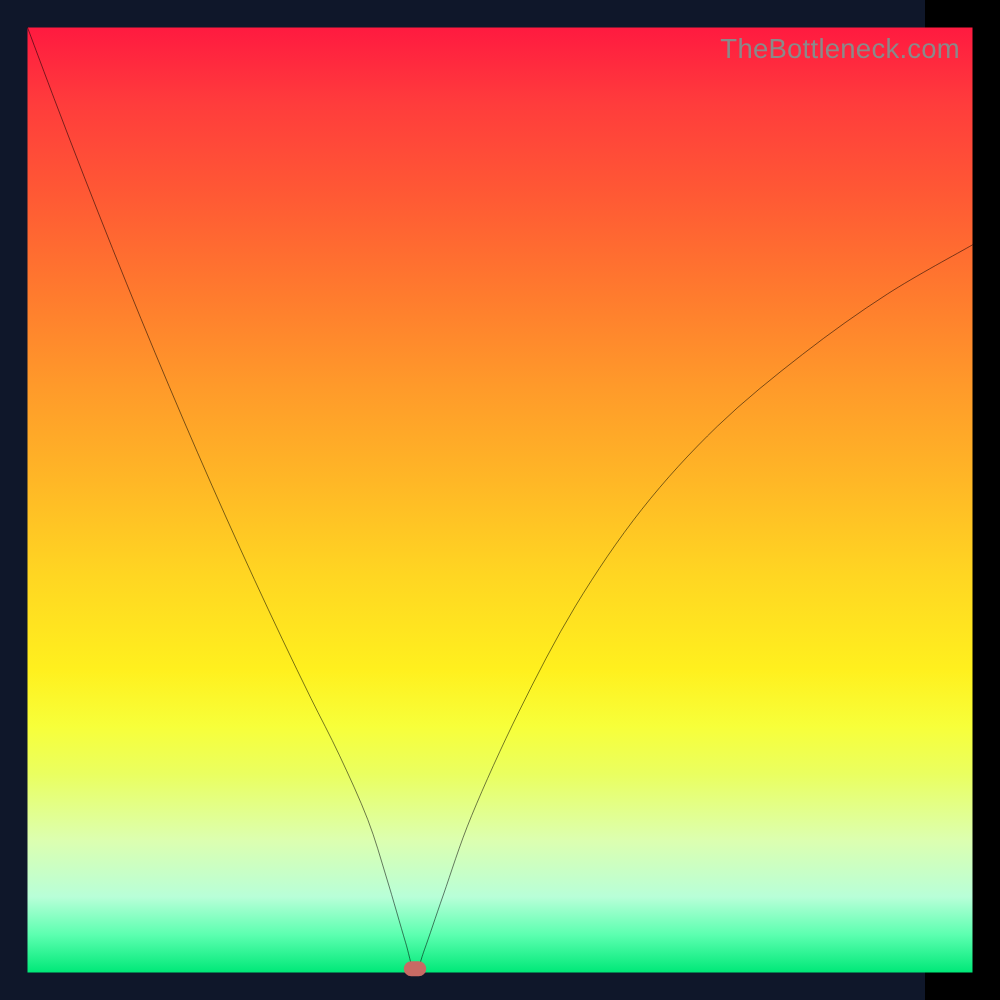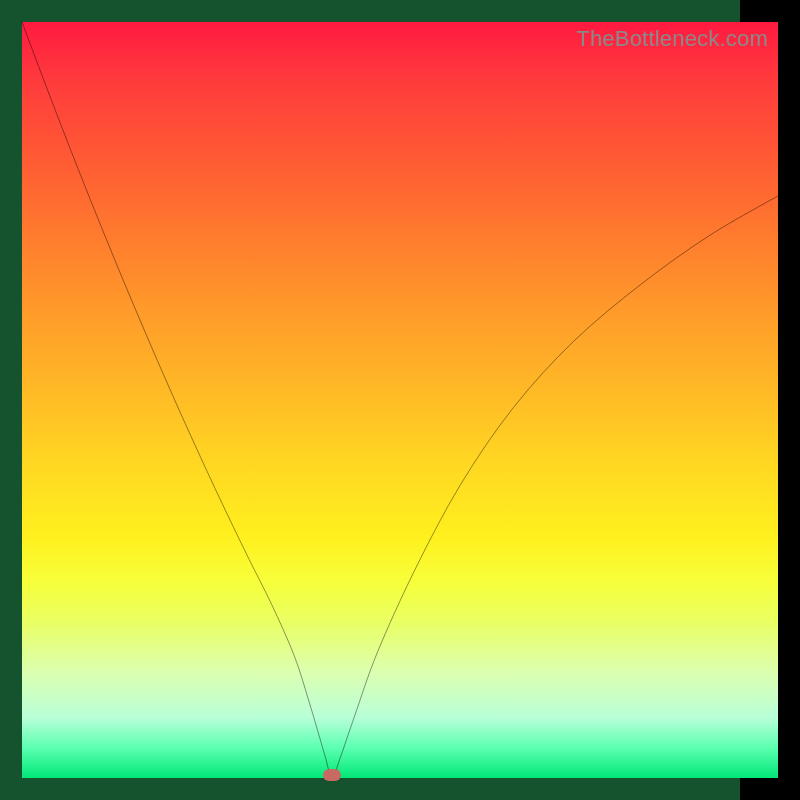--- a/index.html
+++ b/index.html
@@ -8,21 +8,21 @@
     width: 800px;
     height: 800px;
     overflow: hidden;
     background: #000;
     font-family: Arial, Helvetica, sans-serif;
   }
   .frame {
     position: relative;
     width: 740px;
     height: 800px;
-    background: #14532d;
+    background: #0f172a;
   }
   .plot-area {
     position: absolute;
     left: 22px;
     top: 22px;
     width: 756px;
     height: 756px;
     
     background: linear-gradient(
       to bottom,

